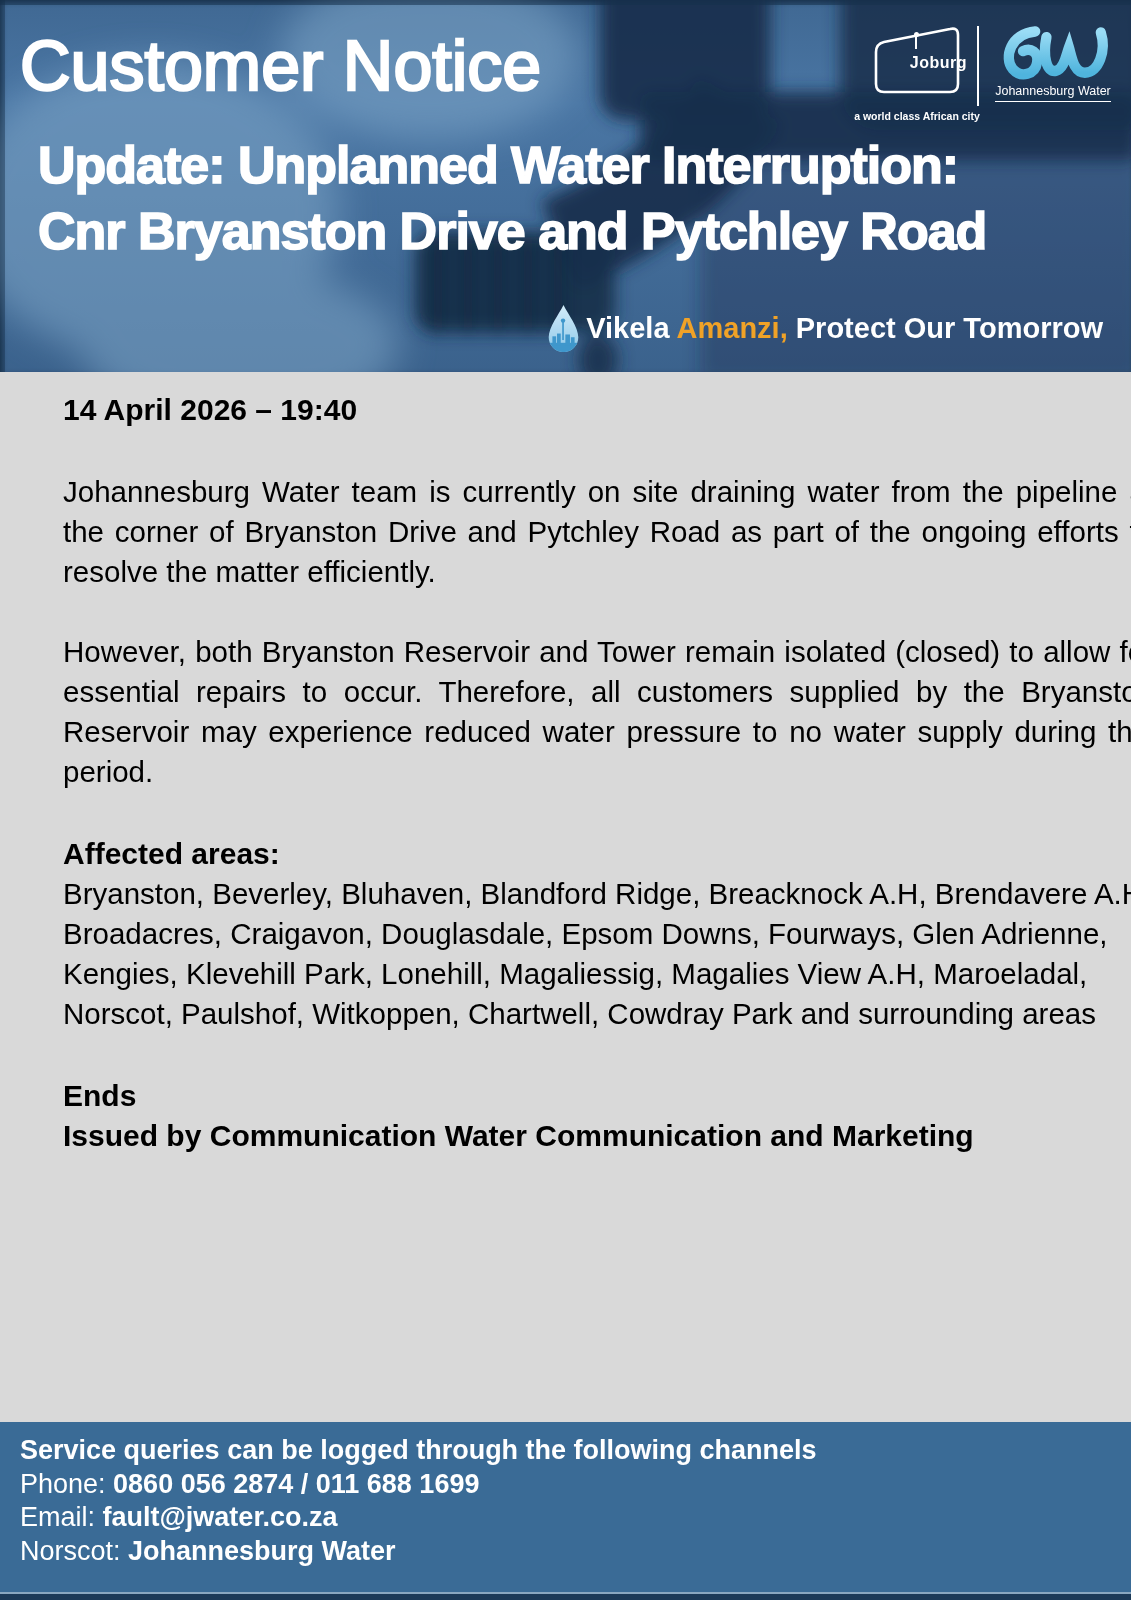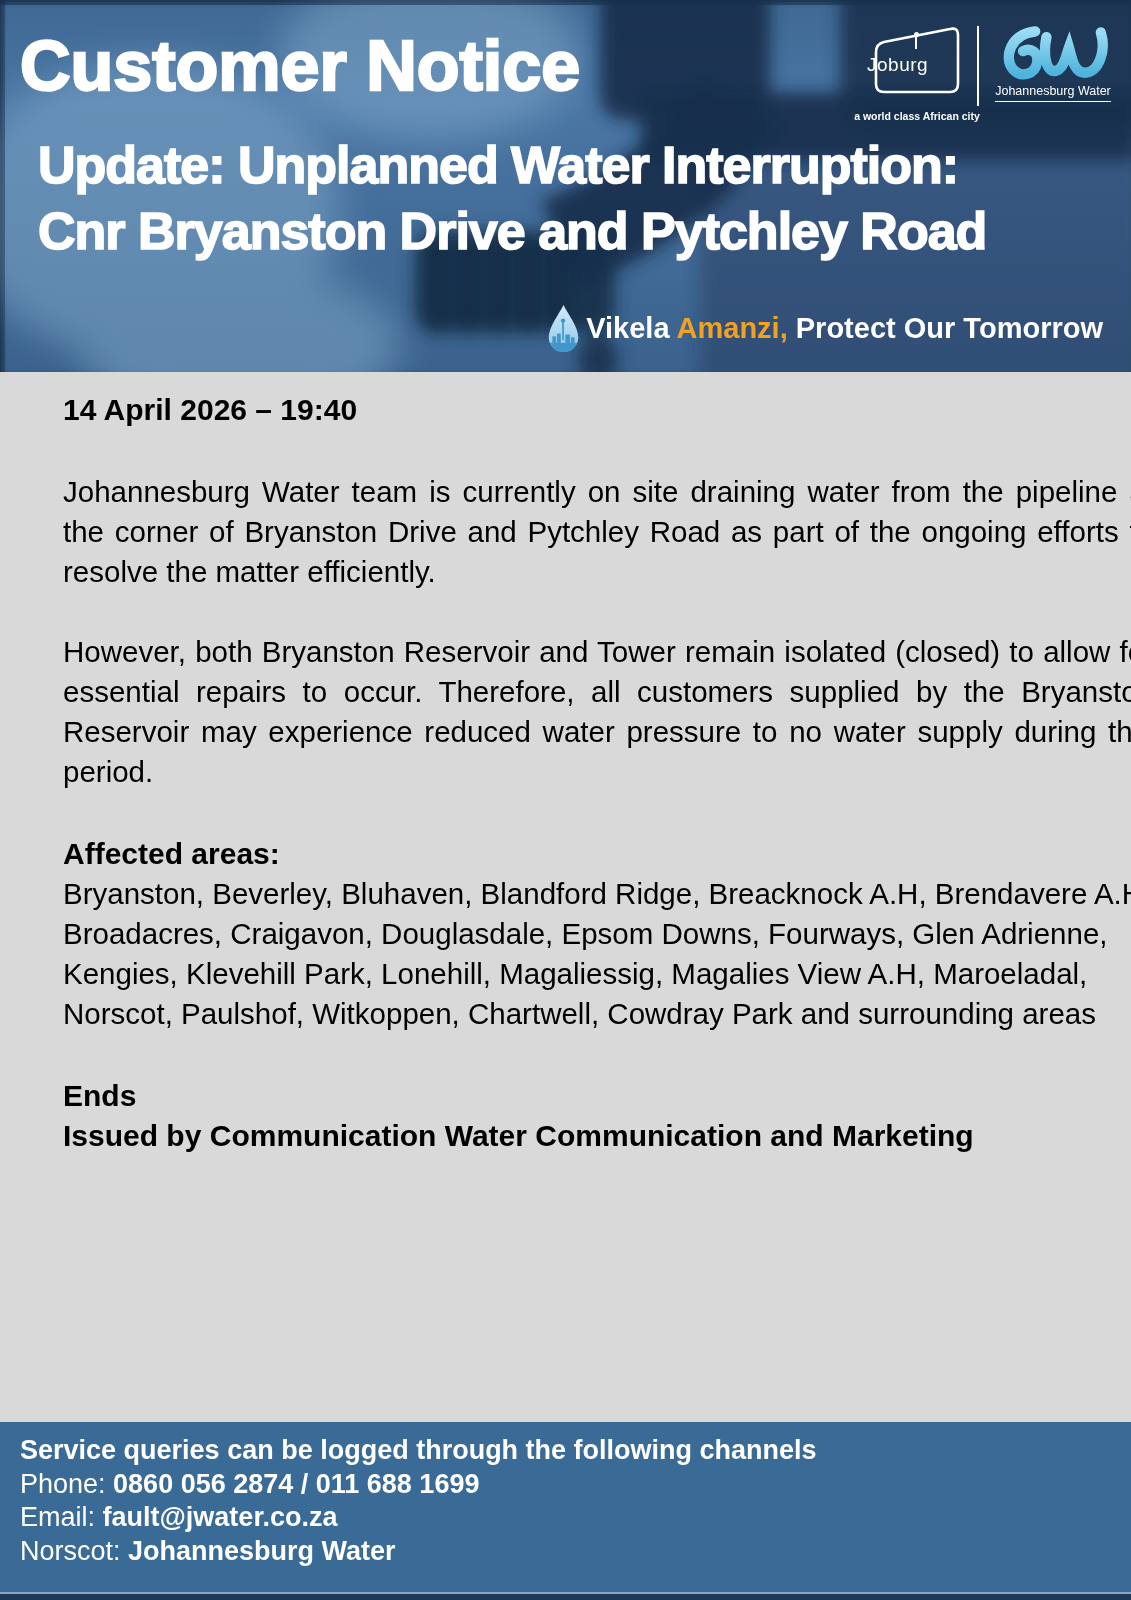--- a/index.html
+++ b/index.html
@@ -30,21 +30,21 @@
     inset: 0;
     width: 100%;
     height: 100%;
   }
   .hero-title {
     position: absolute;
     left: 20px;
     top: 26px;
     color: #ffffff;
     font-size: 70px;
-    font-weight: 700;
+    font-weight: 400;
     letter-spacing: 0px;
     -webkit-text-stroke: 2.5px #ffffff;
     white-space: nowrap;
   }
   .hero-subtitle {
     position: absolute;
     left: 38px;
     top: 132px;
     color: #ffffff;
     font-size: 52px;
@@ -77,24 +77,24 @@
     right: 14px;
     display: flex;
     align-items: flex-start;
     gap: 10px;
   }
   .joburg-logo { position: relative; width: 100px; height: 98px; }
   .joburg-frame { position: absolute; left: 0; top: 0; }
   .joburg-word {
     position: absolute;
     left: 0; right: 0; top: 30px;
-    text-align: left;
-    color: #ffffff;
-    font-size: 19px;
-    font-weight: 400;
+    text-align: right;
+    color: #ffffff;
+    font-size: 16px;
+    font-weight: 700;
     letter-spacing: .5px;
   }
   .joburg-tower {
     position: absolute;
     left: 48px; top: 12px;
     width: 2px; height: 13px;
     background: #ffffff;
   }
   .joburg-tower::after {
     content: "";

